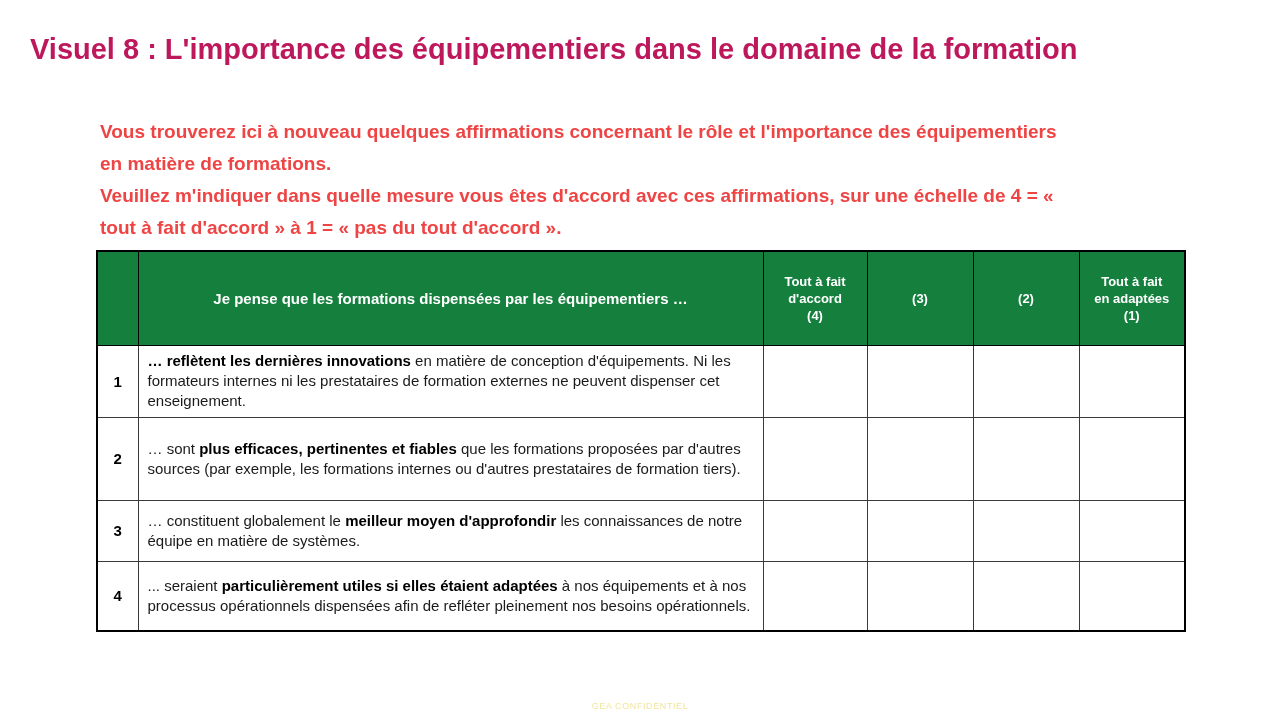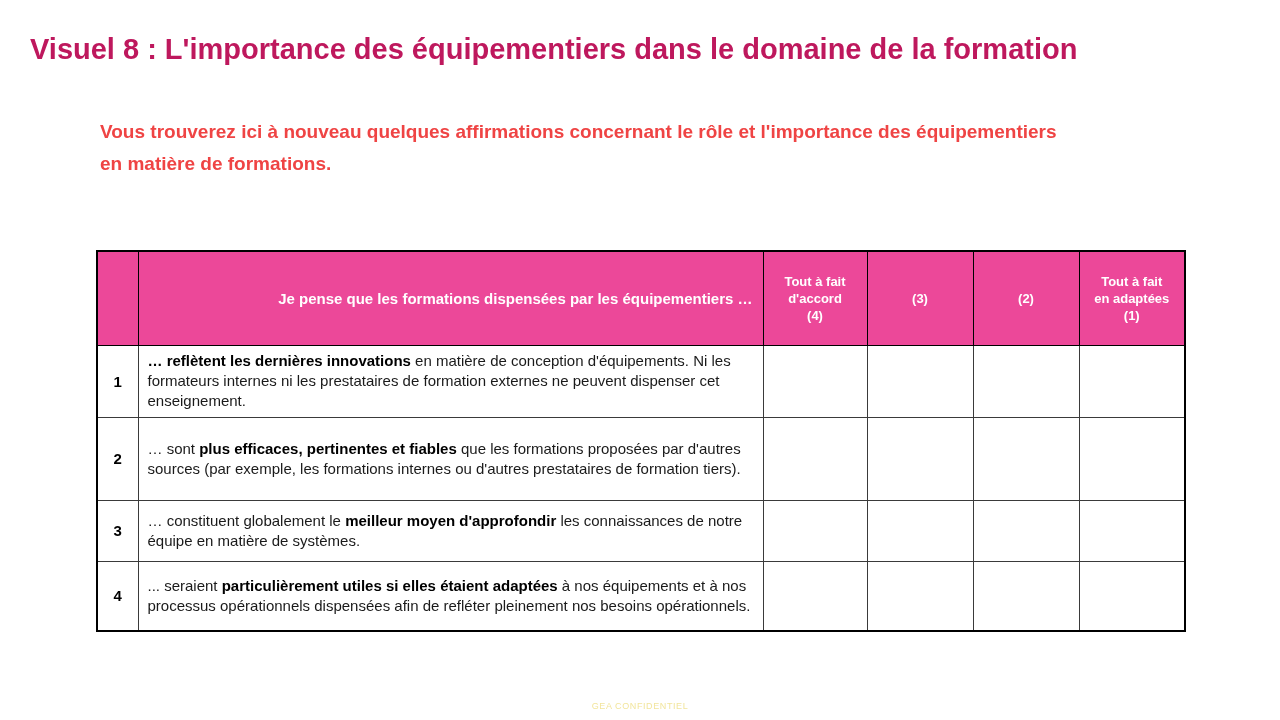--- a/index.html
+++ b/index.html
@@ -31,29 +31,29 @@
   .intro p{margin:0;}
   table.survey{
     position:absolute;
     left:96px;top:250px;
     border-collapse:collapse;
     table-layout:fixed;
     width:1088px;
     border:2px solid #000000;
   }
   table.survey th{
-    background:#ec4899;
+    background:#15803d;
     color:#ffffff;
     border:1px solid #000000;
     font-weight:bold;
     vertical-align:middle;
   }
   table.survey thead tr{height:94px;}
   th.stmt-h{
-    text-align:right;
+    text-align:center;
     font-size:15px;
     padding:16px 10px;
   }
   th.opt-h{
     text-align:center;
     font-size:13px;
     line-height:17px;
     padding:2px 4px;
   }
   table.survey td{
@@ -88,20 +88,21 @@
     color:#F2E59C;
   }
 </style>
 </head>
 <body>
 
 <div class="title">Visuel 8 : L'importance des équipementiers dans le domaine de la formation</div>
 
 <div class="intro">
   <p>Vous trouverez ici à nouveau quelques affirmations concernant le rôle et l'importance des équipementiers en matière de formations.</p>
+  <p>Veuillez m'indiquer dans quelle mesure vous êtes d'accord avec ces affirmations, sur une échelle de 4 = « tout à fait d'accord » à 1 = « pas du tout d'accord ».</p>
 </div>
 
 <table class="survey">
   <colgroup>
     <col style="width:41px">
     <col style="width:625px">
     <col style="width:104px">
     <col style="width:106px">
     <col style="width:106px">
     <col style="width:106px">

